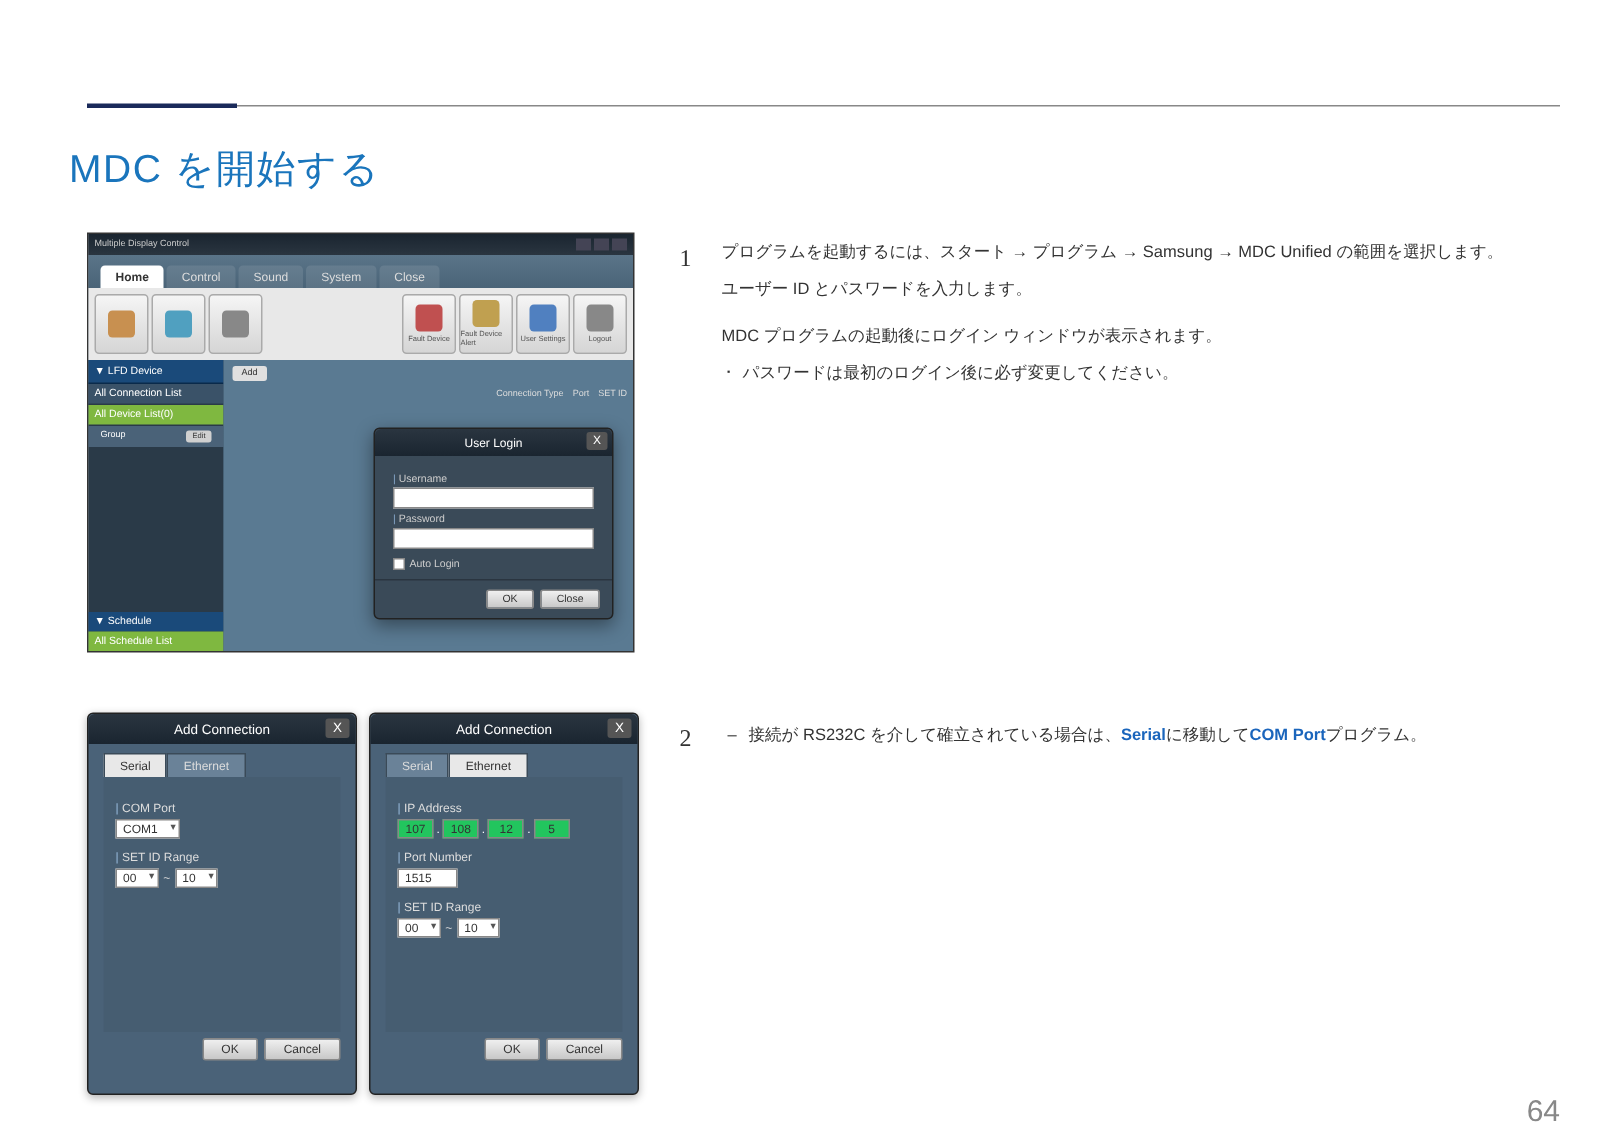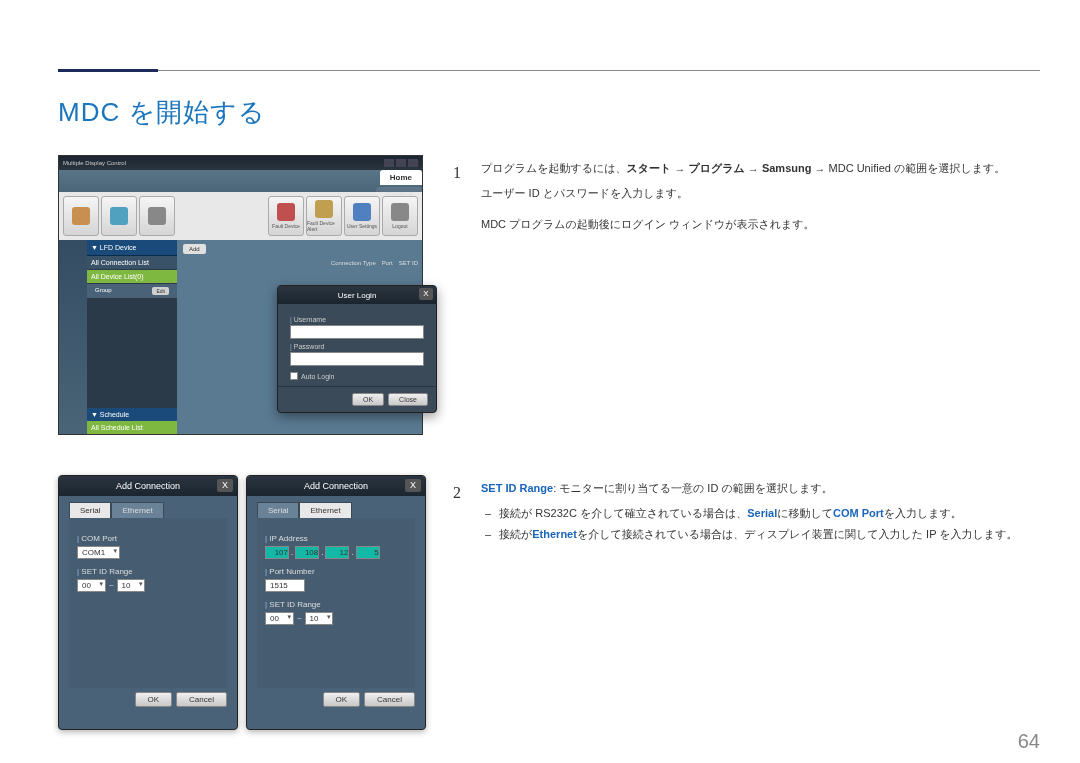--- a/index.html
+++ b/index.html
@@ -22,21 +22,21 @@
     position: absolute;
     top: 69px;
     left: 58px;
     width: 100px;
     height: 3px;
     background: #1a2a5a;
   }
   .page-title {
     position: absolute;
     top: 95px;
-    left: 58px;
+    left: 46px;
     font-size: 26px;
     font-weight: 300;
     color: #1a75bc;
     letter-spacing: 1px;
   }
   .page-number {
     position: absolute;
     bottom: 10px;
     right: 40px;
     font-size: 20px;
@@ -68,21 +68,20 @@
   .sc1-winctrl span { width: 10px; height: 8px; background: #445; display: inline-block; }
   .sc1-tabs {
     height: 22px;
     background: linear-gradient(#5a7488, #4a6478);
     display: flex;
     align-items: flex-end;
     padding-left: 8px;
     gap: 2px;
     font-size: 8px;
     color: #ddd;
-    flex-direction: column;
   }
   .sc1-tab {
     padding: 3px 10px;
     background: rgba(255,255,255,0.1);
     border-radius: 3px 3px 0 0;
   }
   .sc1-tab.active { background: #fff; color: #333; font-weight: bold; }
   .sc1-toolbar {
     height: 48px;
     background: #e8e8e8;
@@ -107,21 +106,21 @@
     gap: 2px;
   }
   .sc1-tool-icon { width: 18px; height: 18px; border-radius: 3px; }
   .icon-power { background: #c89050; }
   .icon-input { background: #50a0c0; }
   .icon-vol { background: #888; }
   .icon-fault { background: #c05050; }
   .icon-alert { background: #c0a050; }
   .icon-user { background: #5080c0; }
   .icon-logout { background: #888; }
-  .sc1-body { display: flex; height: calc(100% - 84px); padding-left: 28px; }
+  .sc1-body { display: flex; height: calc(100% - 84px); }
   .sc1-sidebar {
     width: 90px;
     background: #2a3a48;
     font-size: 7px;
     color: #fff;
   }
   .sc1-side-hdr { padding: 4px; background: #1a4a7a; border-bottom: 1px solid #0a2a4a; }
   .sc1-side-item { padding: 3px 4px; background: #3a5268; border-bottom: 1px solid #2a3a48; }
   .sc1-side-item.sel { background: #7fb840; color: #fff; }
   .sc1-side-sub { padding: 3px 8px; background: #4a6278; font-size: 6px; display:flex; justify-content:space-between;}
@@ -233,21 +232,21 @@
   .conn-field { display: flex; gap: 3px; align-items: center; }
   .conn-select {
     background: #fff; color: #333; padding: 1px 14px 1px 4px;
     border: 1px solid #888; font-size: 8px; position: relative;
   }
   .conn-select::after {
     content: "▾"; position: absolute; right: 2px; top: 0; font-size: 7px; color: #555;
   }
   .conn-range-sep { color: #ddd; }
   .conn-ip { display:flex; gap:2px; align-items:center; }
-  .conn-ip-seg { background:#14b8a6; color:#333; width:24px; text-align:right; font-size:8px; padding:1px 0; border:1px solid #888;}
+  .conn-ip-seg { background:#22c55e; color:#333; width:24px; text-align:center; font-size:8px; padding:1px 0; border:1px solid #888;}
   .conn-ip-dot { color:#fff; }
   .conn-portval { background:#fff; color:#333; width:40px; padding:1px 4px; font-size:8px; border:1px solid #888;}
   .conn-buttons { display:flex; justify-content:flex-end; gap:4px; padding:4px 10px; }
   .conn-btn {
     font-size: 8px; padding: 2px 12px;
     background: linear-gradient(#f0f0f0,#c8c8c8);
     border: 1px solid #888; border-radius: 2px; color:#333;
   }
 
   
@@ -263,21 +262,21 @@
   .step { display: flex; gap: 14px; margin-bottom: 12px; }
   .step-num { font-size: 16px; font-weight: 300; color: #333; min-width: 14px; font-family: Georgia, serif;}
   .step-body { flex: 1; }
   .step-body p { margin-bottom: 4px; }
   .bullet-list { padding-left: 0; list-style: none; margin-top: 2px;}
   .bullet-list li { padding-left: 14px; position: relative; }
   .bullet-list li::before { content: "･"; position: absolute; left: 2px; }
   .dash-list { padding-left: 0; list-style: none; margin-top: 2px;}
   .dash-list li { padding-left: 18px; position: relative; }
   .dash-list li::before { content: "‒"; position: absolute; left: 4px; }
-  .kw { font-weight: bold; color: #333; }
+  .kw { font-weight: normal; color: #333; }
   .kw-blue { color: #1a65bc; font-weight: bold; }
   .instructions-2 {
     position: absolute;
     top: 478px;
     left: 453px;
     right: 40px;
     font-size: 11px;
     line-height: 1.9;
     color: #333;
   }
@@ -447,35 +446,30 @@
 <div class="instructions">
   <div class="step">
     <div class="step-num">1</div>
     <div class="step-body">
       <p>
         <span>プログラムを起動するには、</span><span class="kw">スタート</span><span> → </span><span class="kw">プログラム</span><span> → </span><span class="kw">Samsung</span><span> → </span><span>MDC Unified</span><span> の範囲を選択します。</span>
       </p>
       <p>ユーザー ID とパスワードを入力します。</p>
       <p style="margin-top:10px">MDC プログラムの起動後にログイン ウィンドウが表示されます。</p>
       <ul class="bullet-list">
+        <li>パスワードは最初のログイン後に必ず変更してください。</li>
       </ul>
     </div>
   </div>
 </div>
 
 <div class="instructions-2">
   <div class="step">
     <div class="step-num">2</div>
     <div class="step-body">
-      <p>
-        <span class="kw-blue">SET ID Range</span><span>: モニターに割り当てる一意の ID の範囲を選択します。</span>
-      </p>
       <ul class="dash-list">
         <li>
-          <span>接続が RS232C を介して確立されている場合は、</span><span class="kw-blue">Serial</span><span>に移動して</span><span class="kw-blue">COM Port</span><span>を入力します。</span>
-        </li>
-        <li>
-          <span>接続が</span><span class="kw-blue">Ethernet</span><span>を介して接続されている場合は、ディスプレイ装置に関して入力した IP を入力します。</span>
+          <span>接続が RS232C を介して確立されている場合は、</span><span class="kw-blue">Serial</span><span>に移動して</span><span class="kw-blue">COM Port</span><span>プログラム。</span>
         </li>
       </ul>
     </div>
   </div>
 </div>
 
 </body></html>

